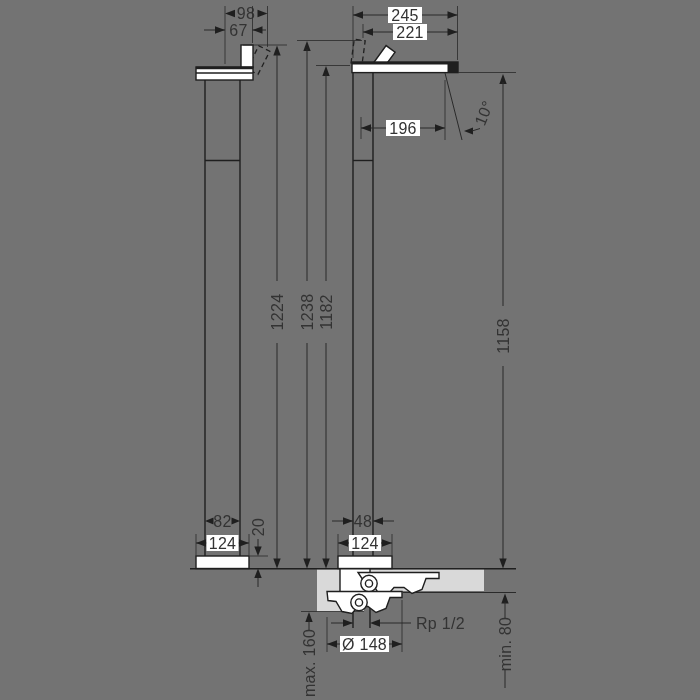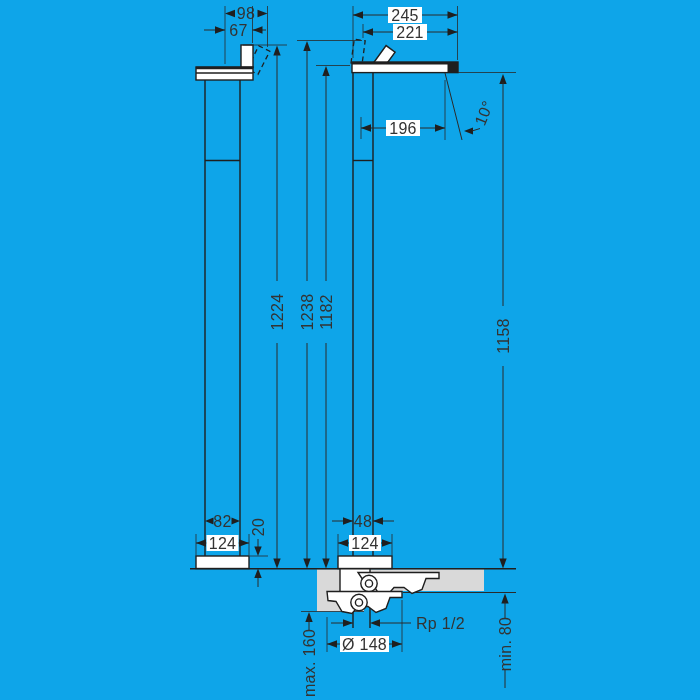--- a/index.html
+++ b/index.html
@@ -1,16 +1,16 @@
 <!DOCTYPE html>
 <html><head>
 <meta charset="utf-8">
 <style>
   html,body{margin:0;padding:0;background:#fff;}
-  #stage{width:700px;height:700px;background:#0ea5e9;position:relative;font-family:"Liberation Sans",sans-serif;}
+  #stage{width:700px;height:700px;background:#737373;position:relative;font-family:"Liberation Sans",sans-serif;}
   svg text{font-family:"Liberation Sans",sans-serif;font-size:16px;fill:#333;letter-spacing:.3px;}
   .tc{text-anchor:middle;dominant-baseline:central;}
   .ts{text-anchor:start;dominant-baseline:central;}
   .k{stroke:#1f1f1f;fill:none;stroke-width:1.4;stroke-linecap:butt;}
   .k2{stroke:#1f1f1f;fill:none;stroke-width:2.6;}
   .fw{fill:#fff;stroke:#1f1f1f;stroke-width:1.4;}
   .dim{stroke:#2a2a2a;fill:none;stroke-width:1;}
   .ext{stroke:#2a2a2a;fill:none;stroke-width:0.8;}
   .ar{fill:#1f1f1f;stroke:none;}
   .dash{stroke:#1f1f1f;fill:none;stroke-width:1.3;stroke-dasharray:5 3.5;}

